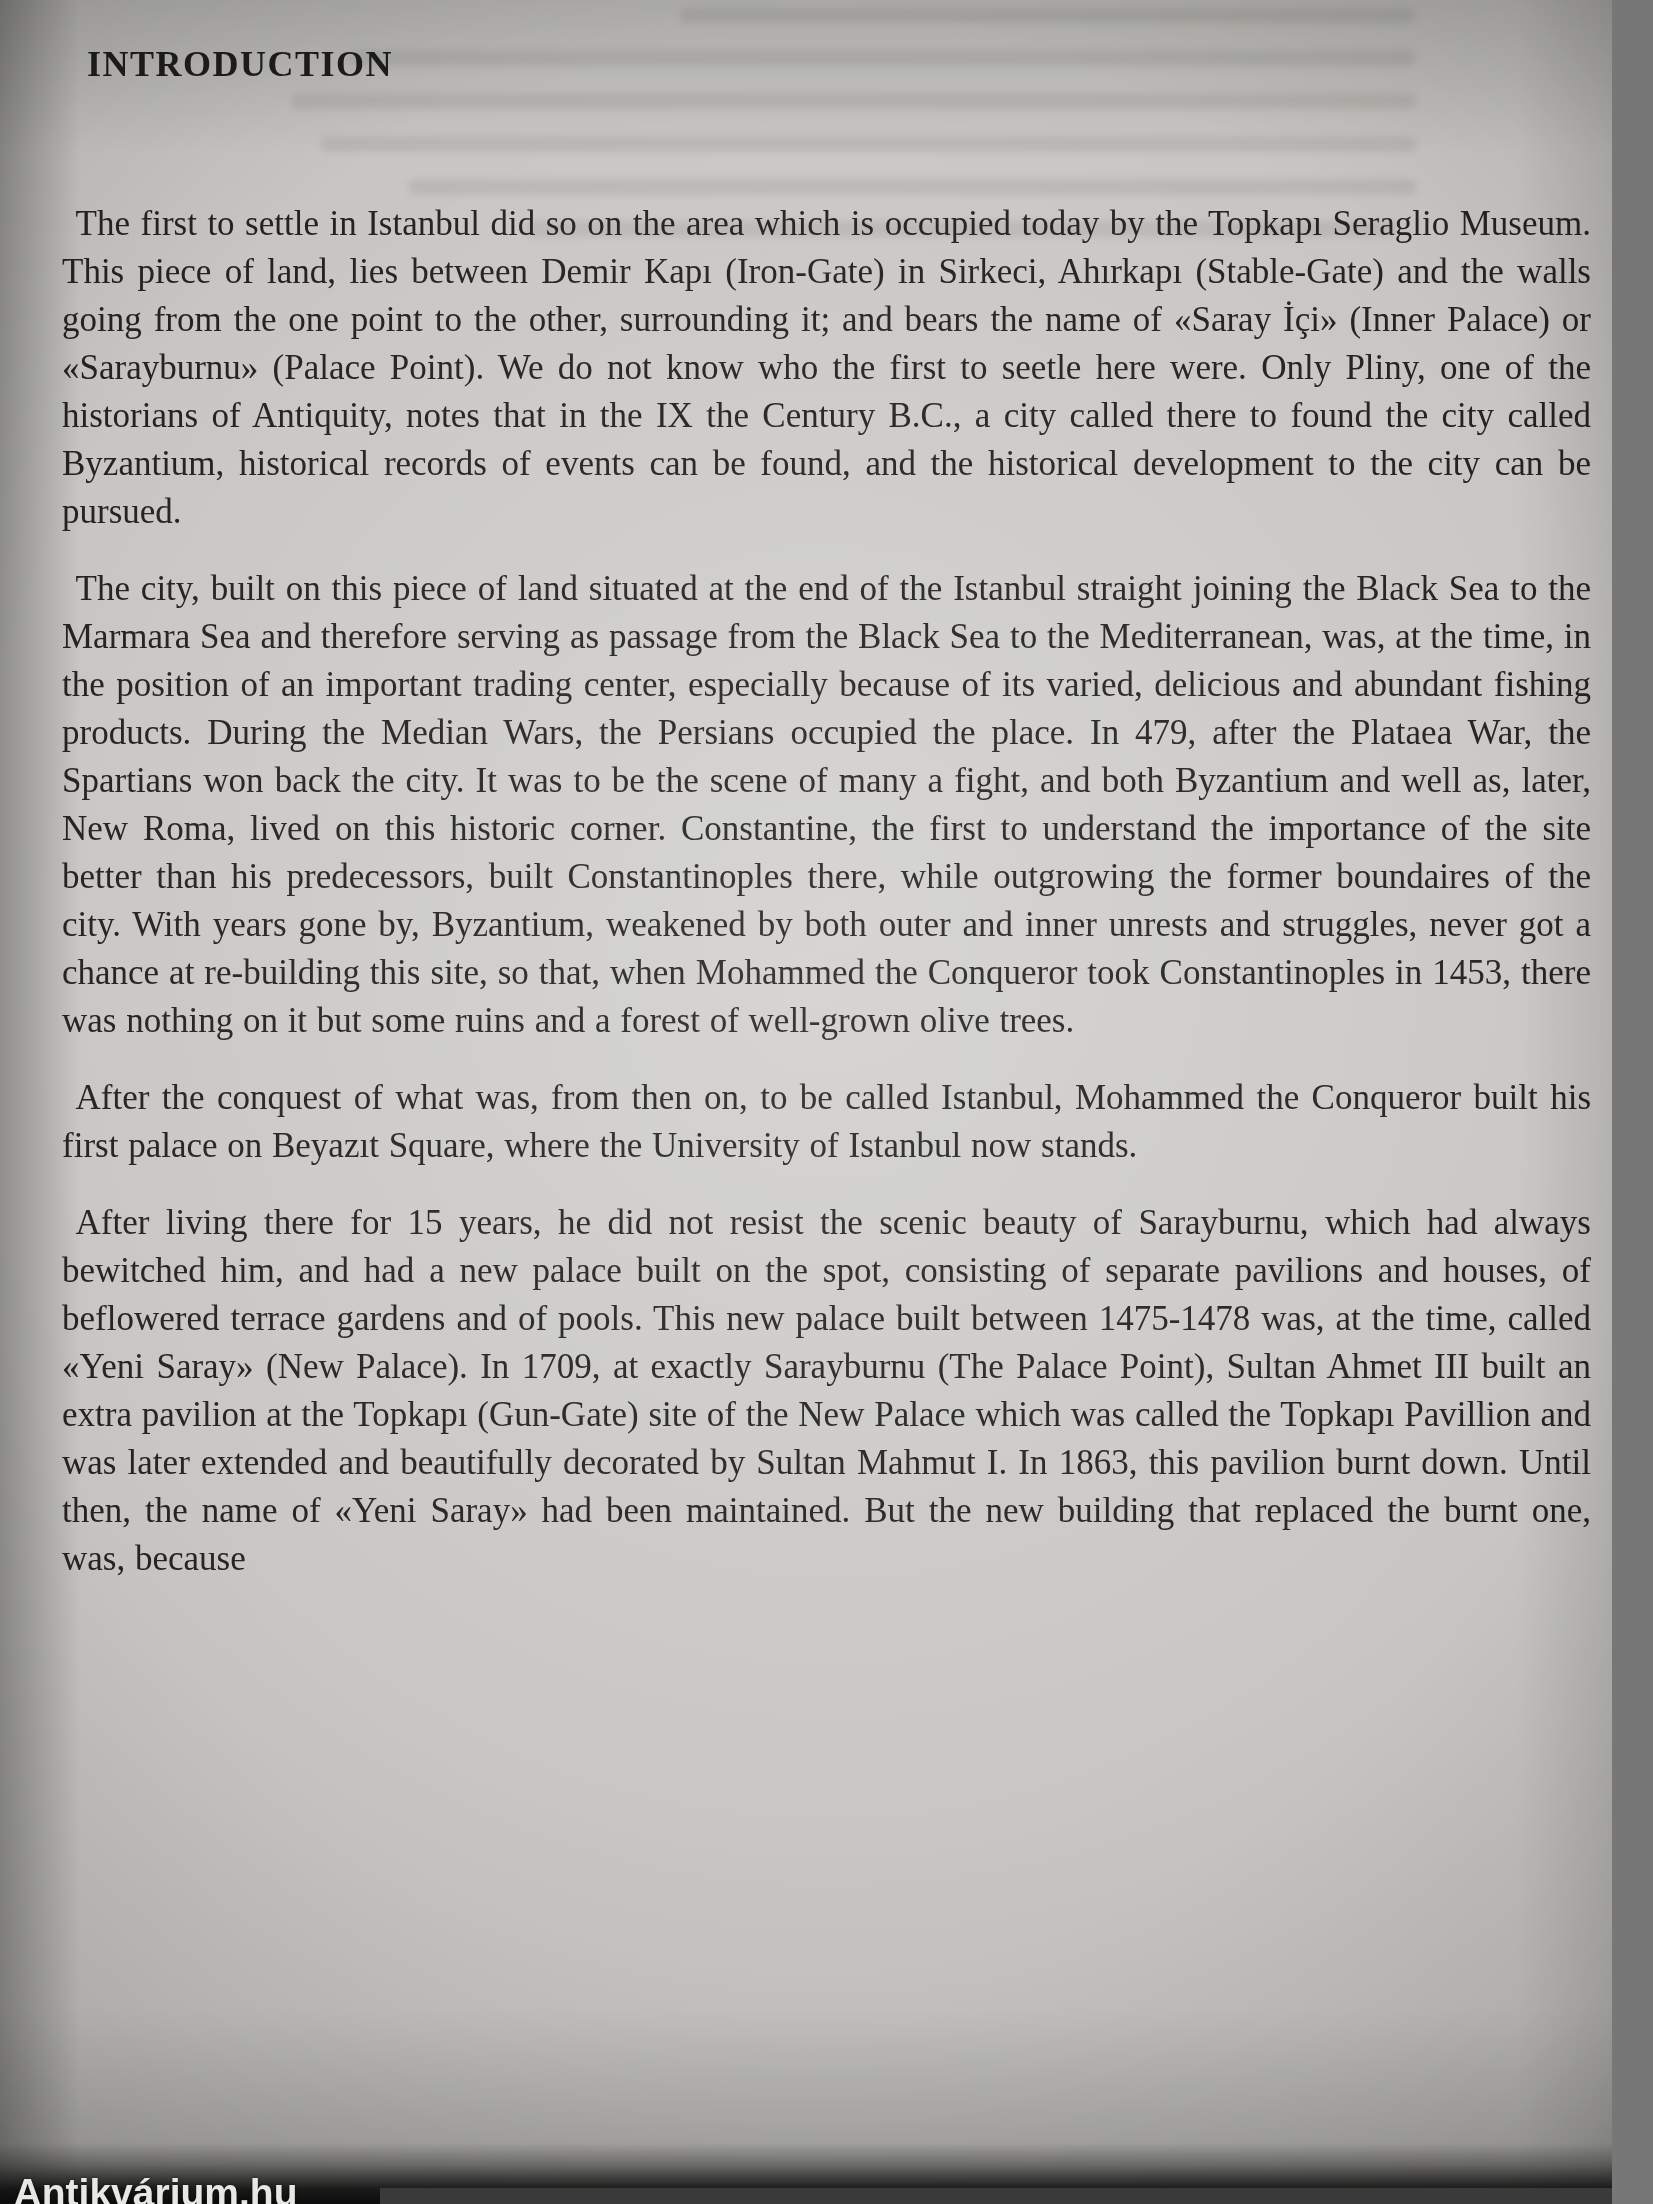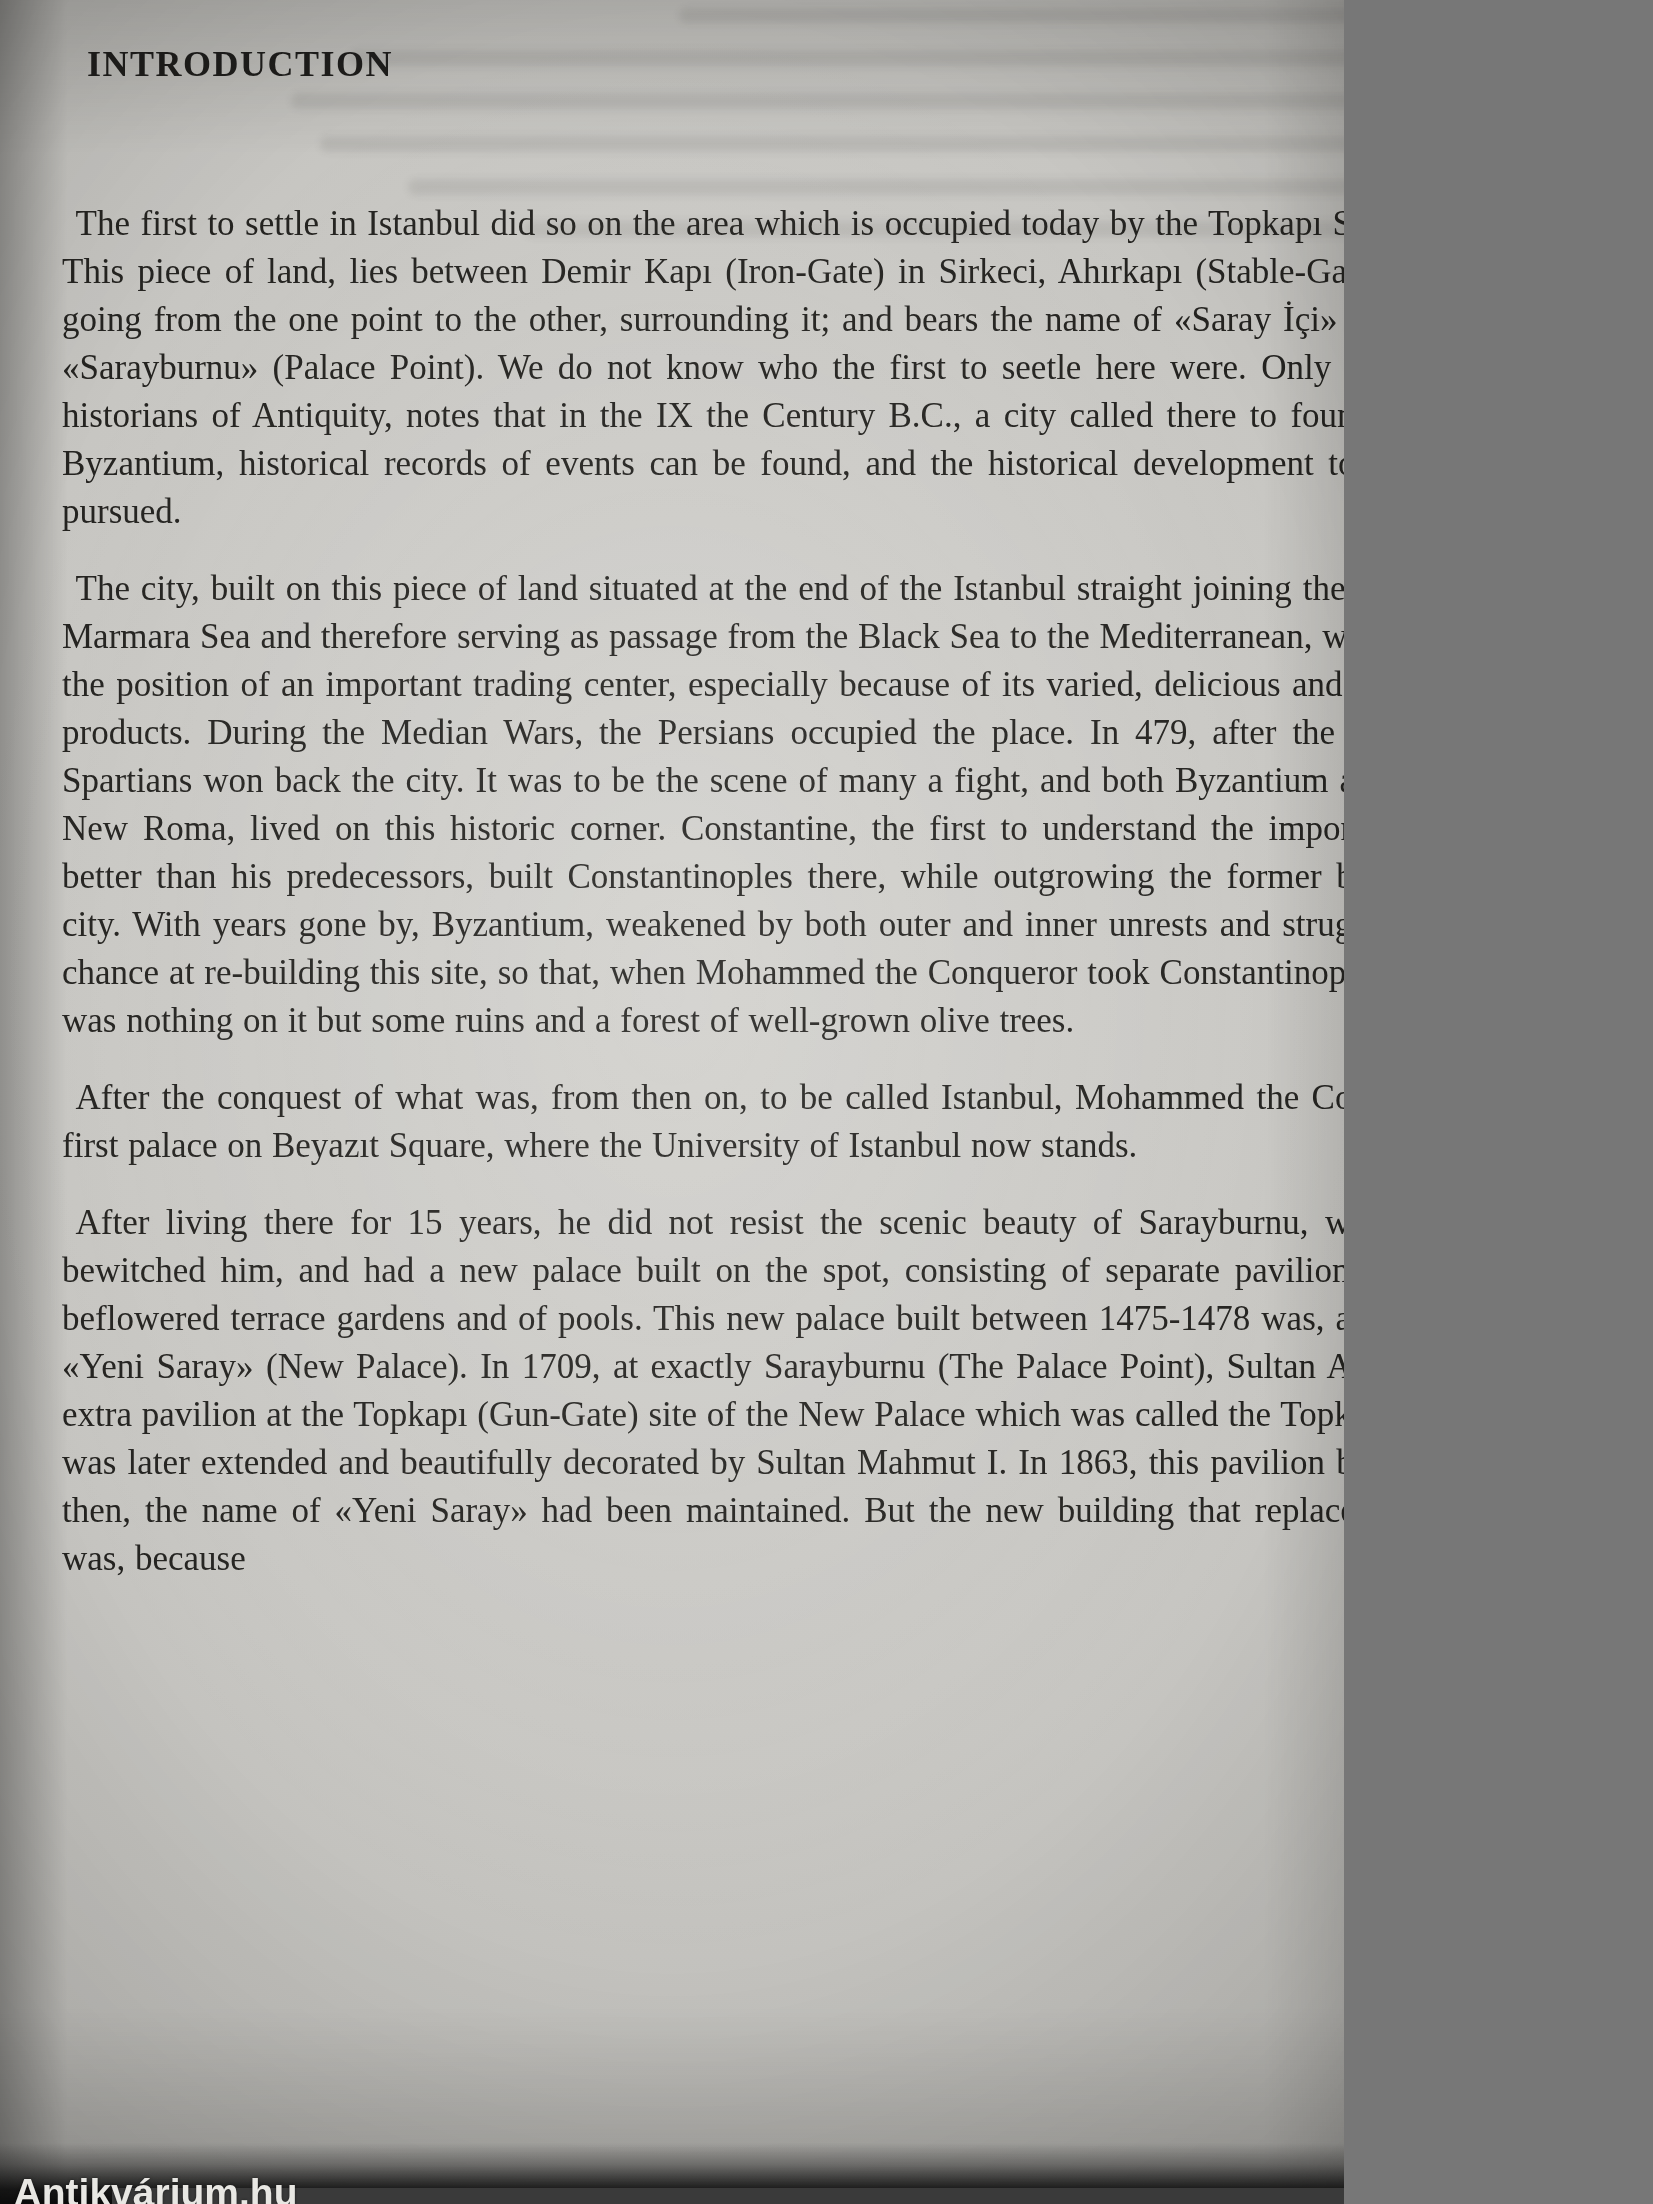--- a/index.html
+++ b/index.html
@@ -2,21 +2,21 @@
 <html><head>
 <meta charset="utf-8">
 <style>
   html, body {
     margin: 0;
     padding: 0;
     background: #777;
   }
   .page {
     position: relative;
-    width: 1344px;
+    width: 1612px;
     height: 2205px;
     background:
       radial-gradient(ellipse 120% 90% at 52% 42%, #d2d1cd 0%, #c7c6c2 45%, #b4b3af 78%, #9e9d99 100%);
     overflow: hidden;
     font-family: "Liberation Serif", "DejaVu Serif", serif;
     color: #242320;
   }
   
   .vignette {
     position: absolute;

